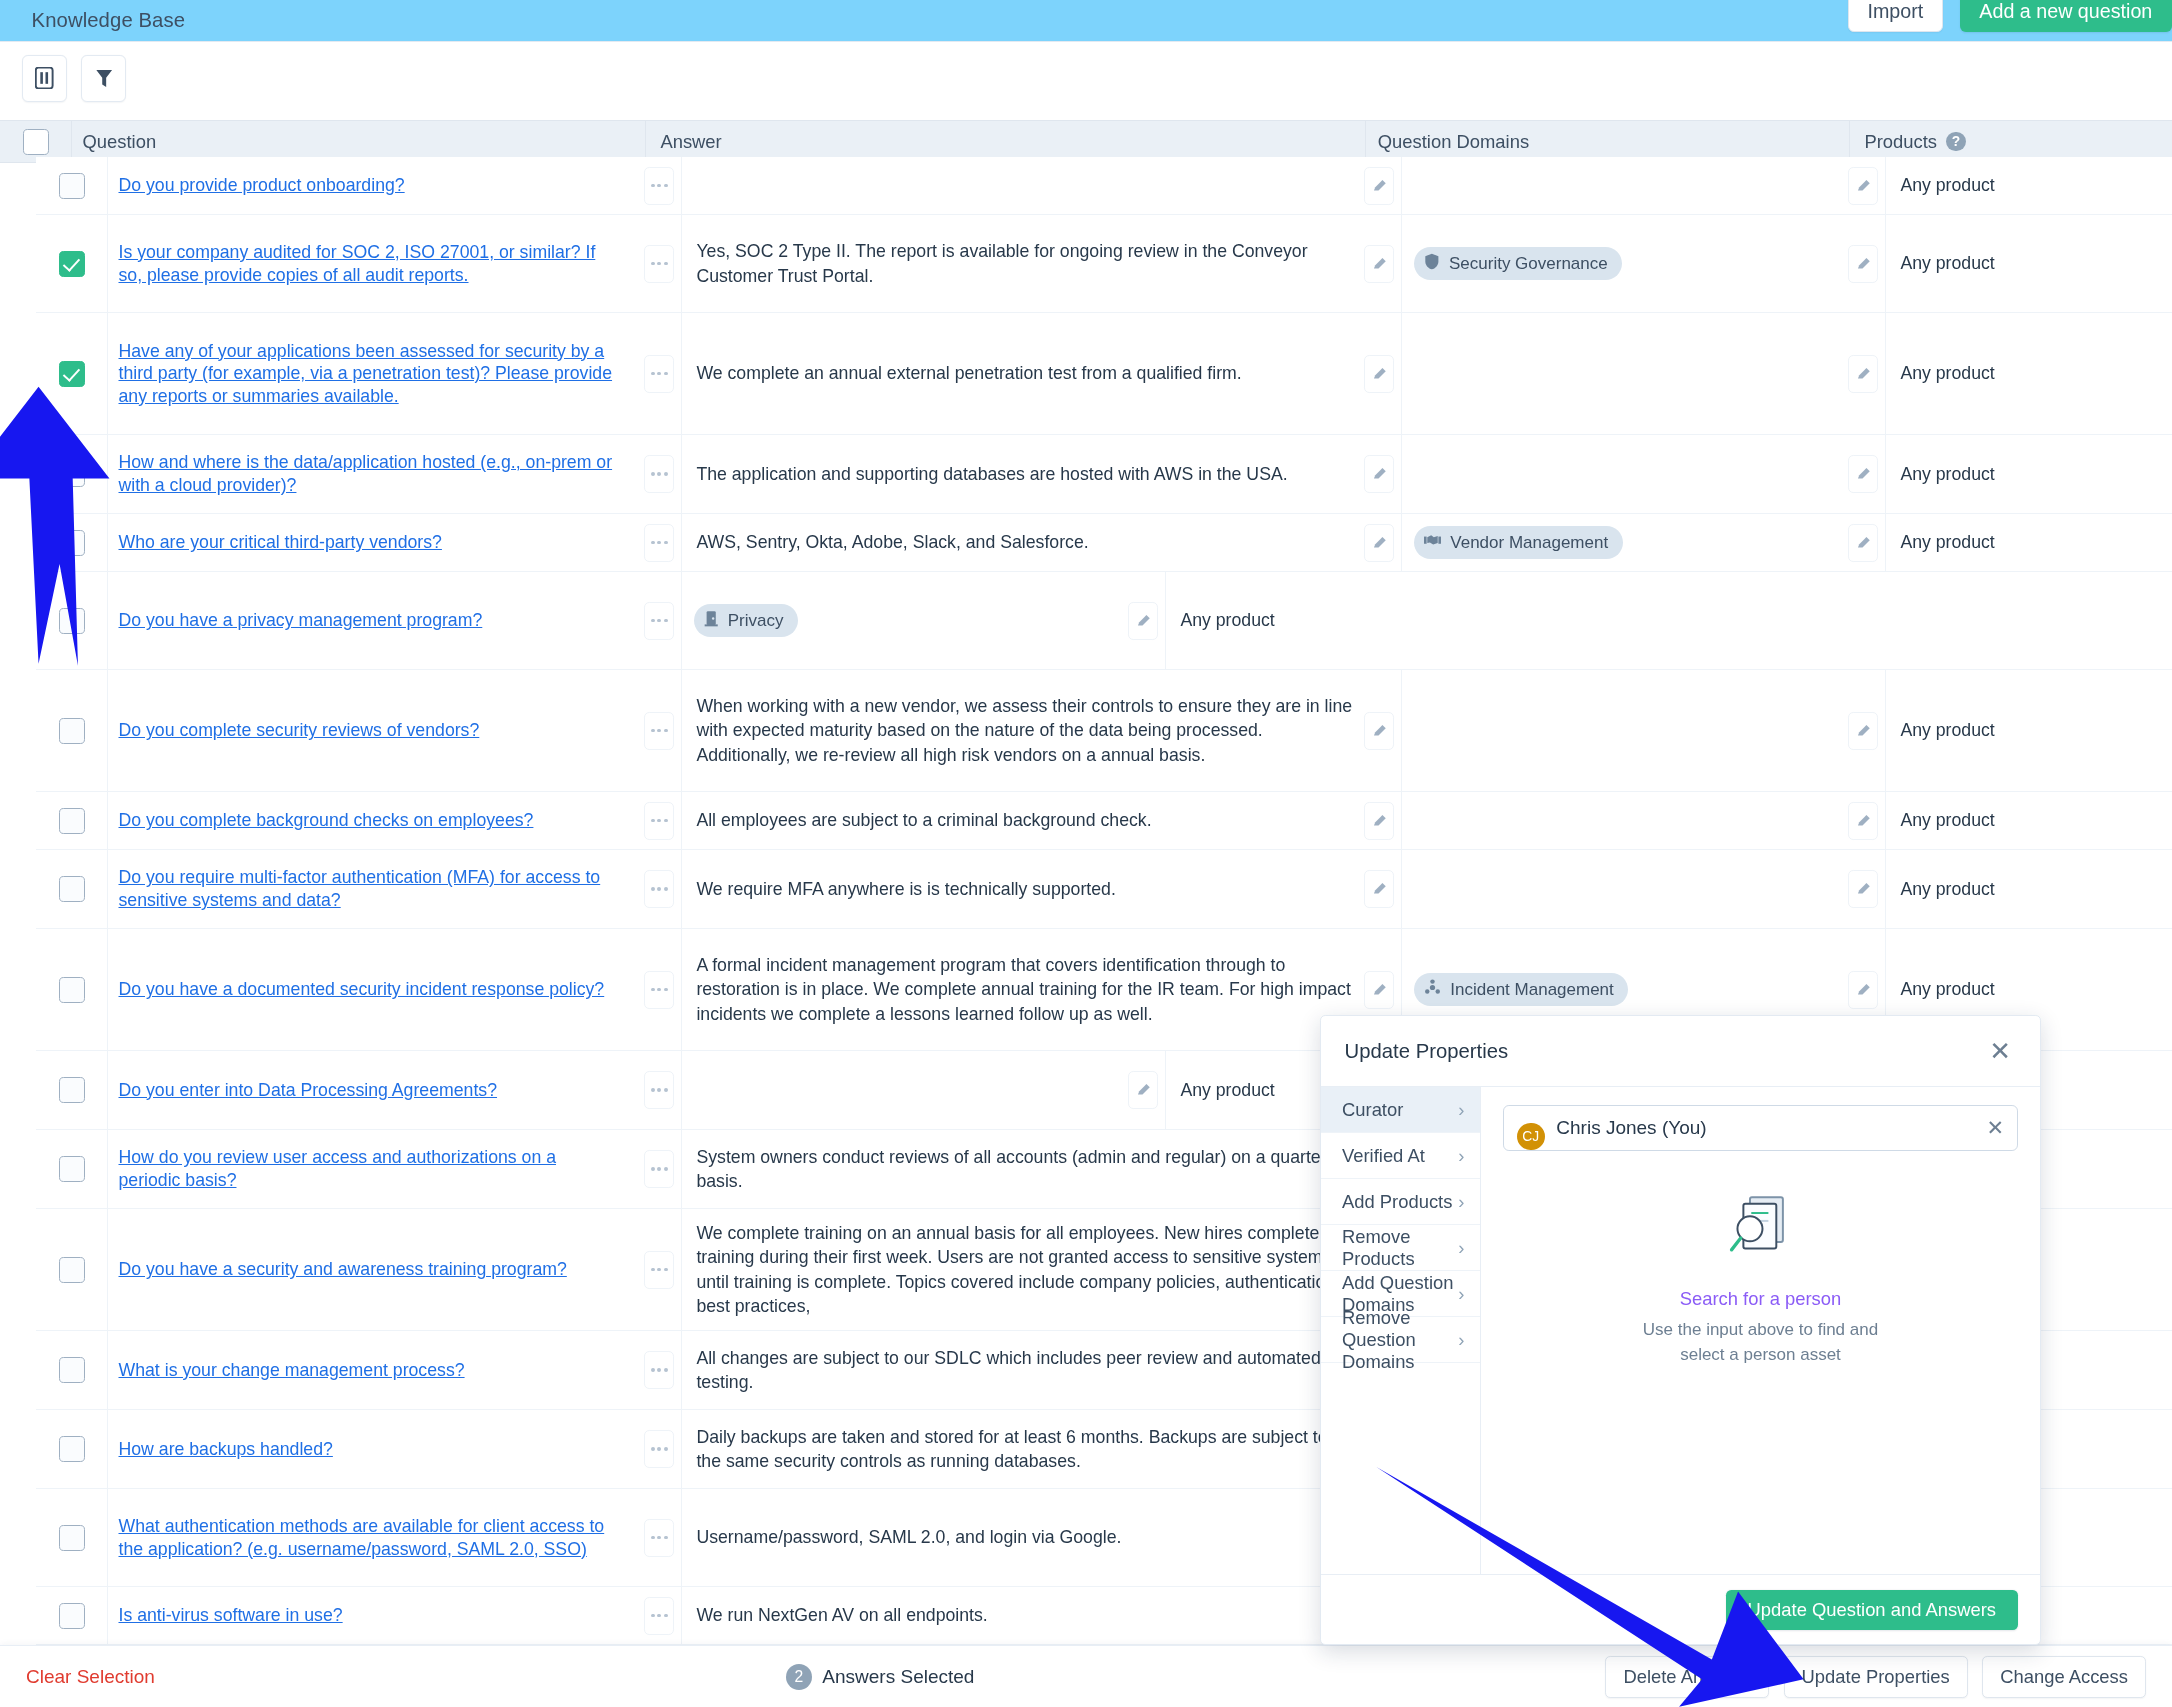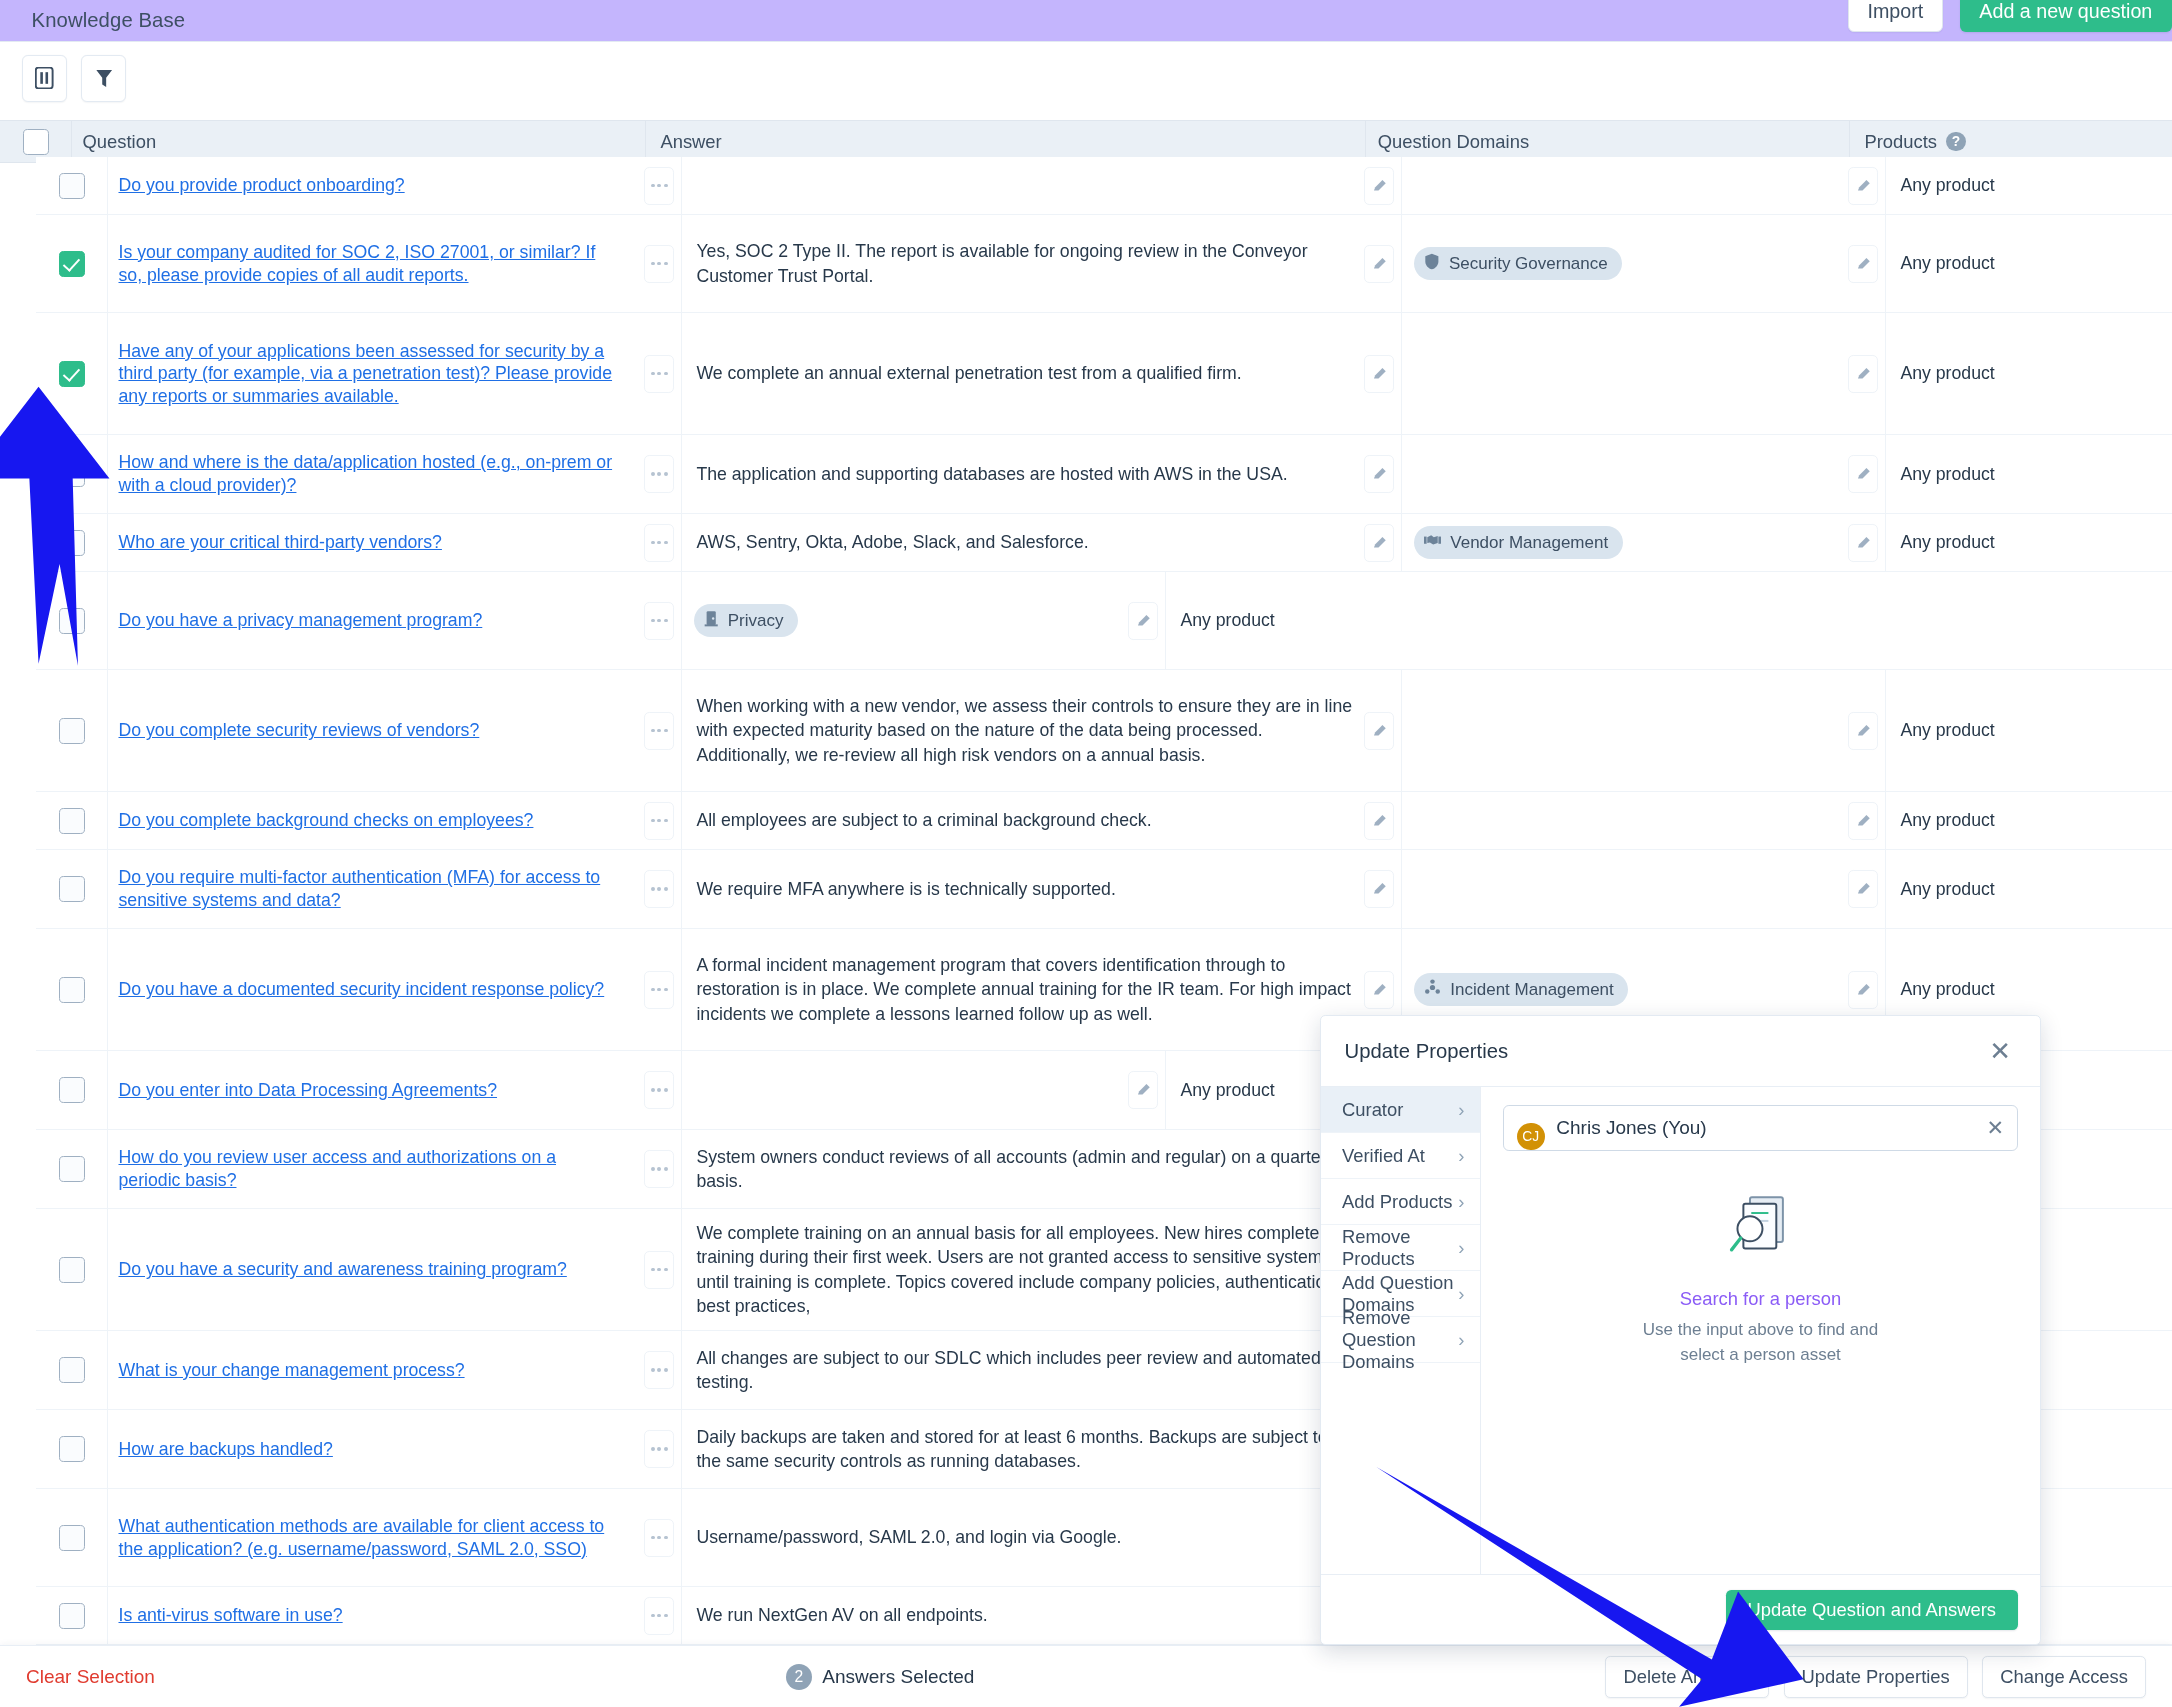--- a/index.html
+++ b/index.html
@@ -9,21 +9,21 @@
     font-family: "Liberation Sans", sans-serif;
     color: #27384a;
     overflow: hidden;
     position: relative;
   }
 
   
   .topbar {
     position: absolute; left: 0; top: 0; width: 2172px; height: 41px;
     display: flex; align-items: center; padding: 0 31.5px;
-    background: #c4b5fd;
+    background: #7dd3fc;
   }
   .page-title { font-size: 20.3px; color: #3d4f63; letter-spacing: 0.1px; }
   .topbar-actions {
     position: absolute; right: 0; top: -9.2px;
     display: flex; gap: 17px; align-items: center;
   }
   .btn-import {
     height: 41px; min-width: 85px; padding: 0 18.4px;
     background: #fff; border: 1.3px solid #dfe6ee; border-radius: 5.9px;
     color: #3d4f63; font-size: 19.7px; font-family: "Liberation Sans", sans-serif;

